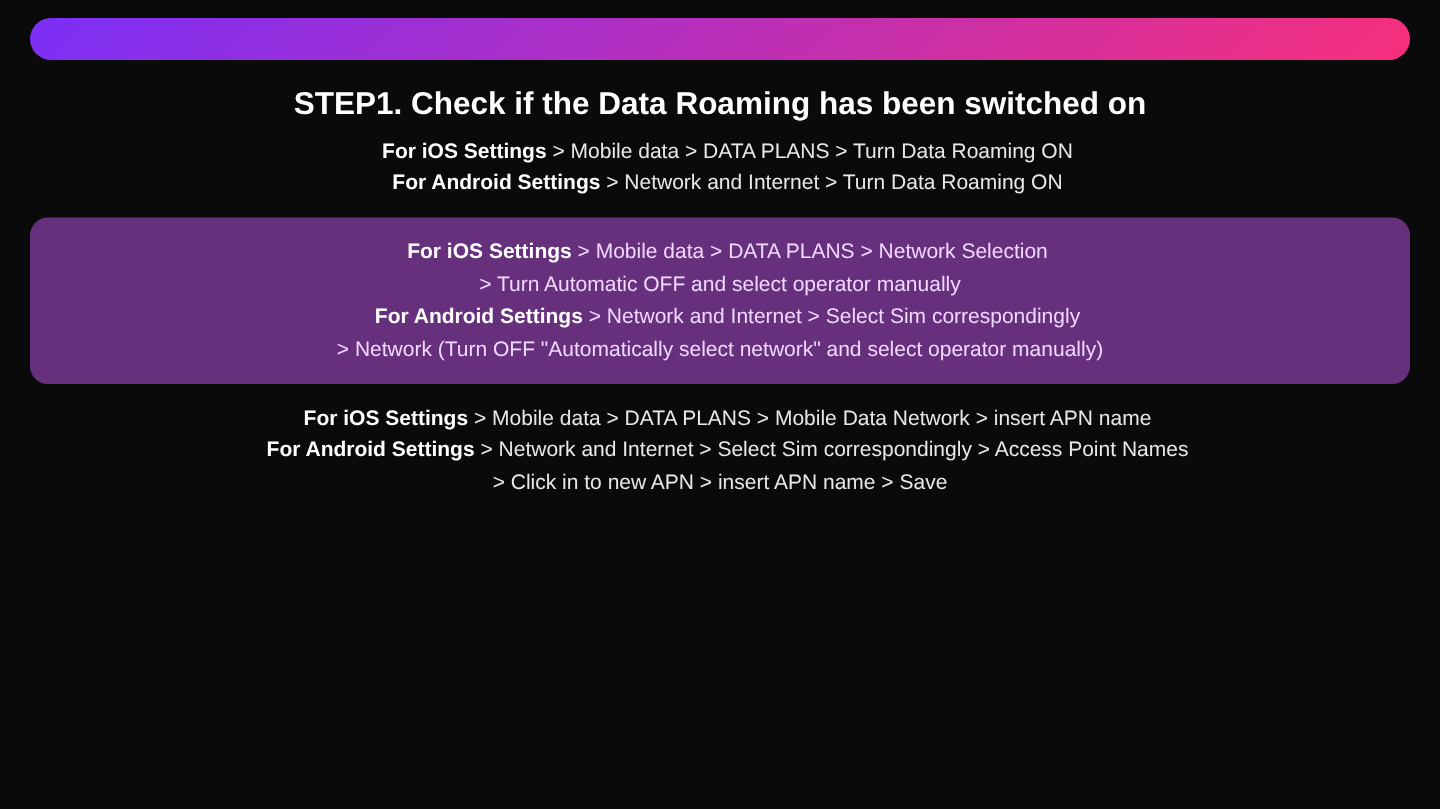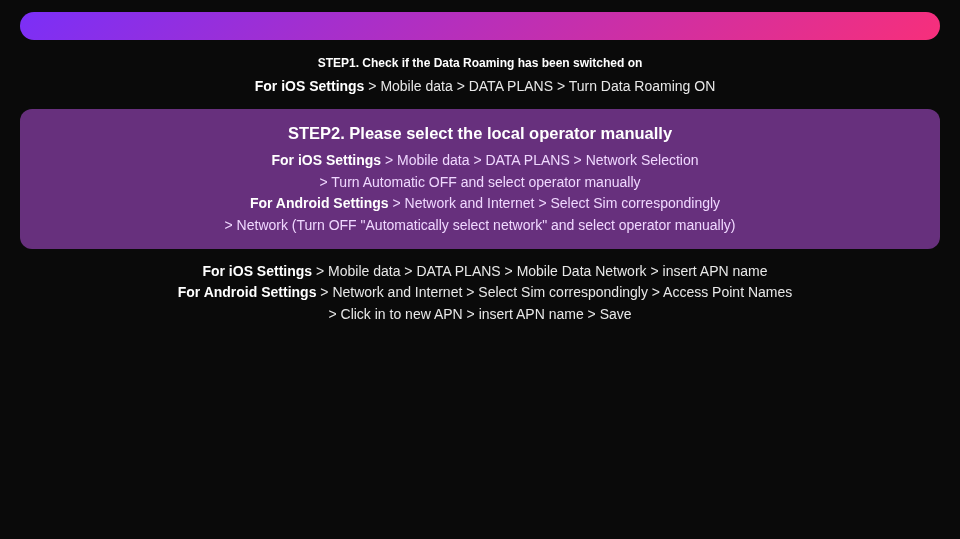--- a/index.html
+++ b/index.html
@@ -52,21 +52,21 @@
     }
 
     .step-block.highlighted {
       background: rgba(180, 80, 220, 0.55);
       border-radius: 12px;
       padding: 12px 20px;
     }
 
     .step-title {
       font-weight: 900;
-      font-size: 12px;
+      font-size: 21px;
       color: #ffffff;
       display: block;
       margin-bottom: 3px;
     }
 
     .step-line {
       display: block;
       color: #e8e8e8;
       font-size: 14px;
     }
@@ -90,23 +90,23 @@
 <body>
 
 <div class="title-banner">
   <span class="title-text"></span>
 </div>
 
 <div class="content-area" id="steps-container">
 <div class="step-block">
       <span class="step-title">STEP1. Check if the Data Roaming has been switched on</span>
       <span class="step-line"><span class="bold-label">For iOS Settings</span> &gt; Mobile data &gt; DATA PLANS &gt; Turn Data Roaming ON</span>
+      <span class="step-line"><span class="bold-label">For Android Settings</span> &gt; Network and Internet &gt; Turn Data Roaming ON</span>
     </div>
     <div class="step-block highlighted">
-      <span class="step-title">STEP2. Please select the local operator manually</span>
       <span class="step-line"><span class="bold-label">For iOS Settings</span> &gt; Mobile data &gt; DATA PLANS &gt; Network Selection</span>
       <span class="step-line">&gt; Turn Automatic OFF and select operator manually</span>
       <span class="step-line"><span class="bold-label">For Android Settings</span> &gt; Network and Internet &gt; Select Sim correspondingly</span>
       <span class="step-line">&gt; Network (Turn OFF "Automatically select network" and select operator manually)</span>
     </div>
     <div class="step-block">
       <span class="step-line"><span class="bold-label">For iOS Settings</span> &gt; Mobile data &gt; DATA PLANS &gt; Mobile Data Network &gt; insert APN name</span>
       <span class="step-line"><span class="bold-label">For Android Settings</span> &gt; Network and Internet &gt; Select Sim correspondingly &gt; Access Point Names</span>
       <span class="step-line">&gt; Click in to new APN &gt; insert APN name &gt; Save</span>
     </div>

